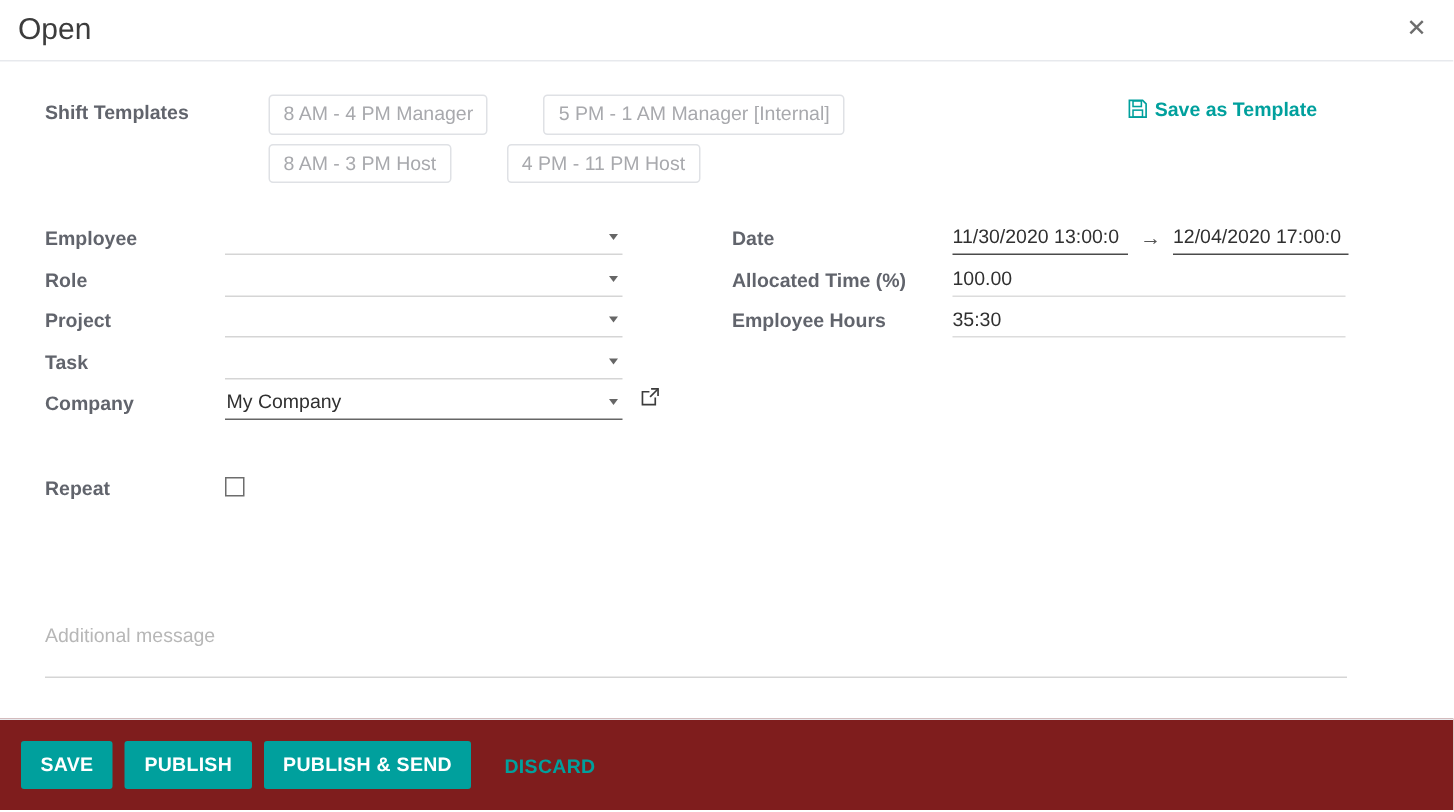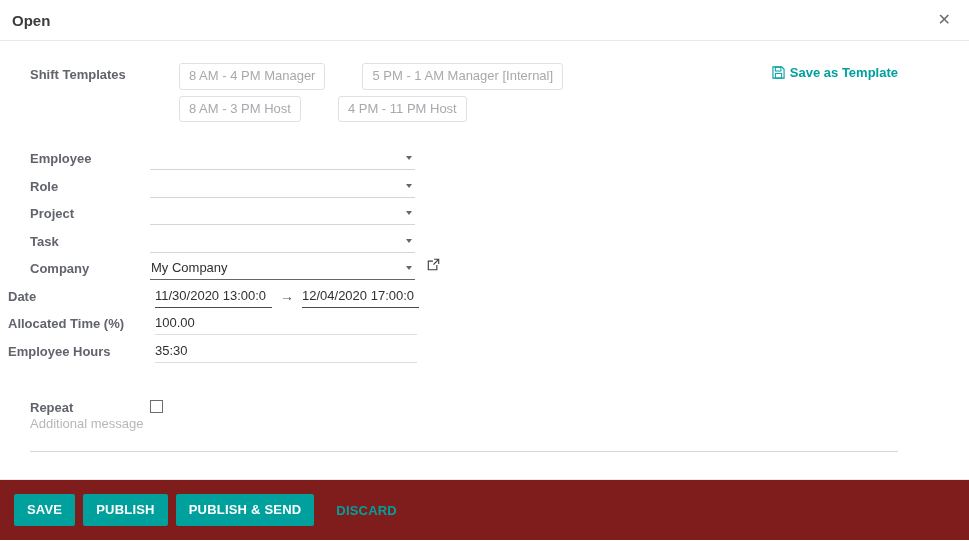--- a/index.html
+++ b/index.html
@@ -20,23 +20,23 @@
   
   .dialog-header {
     height: 41px;
     border-bottom: 1px solid #e7e9ed;
     display: flex;
     align-items: center;
     padding: 0 14px 0 12px;
     box-sizing: border-box;
   }
   .dialog-title {
-    font-size: 15px;
+    font-size: 20px;
     color: #3c3c3c;
-    font-weight: 700;
+    font-weight: 400;
     flex: 1;
   }
   .close-icon {
     color: #6d6d6d;
     font-size: 16px;
     line-height: 1;
     cursor: pointer;
     padding: 2px 4px;
     font-family: "Liberation Sans", sans-serif;
   }
@@ -88,30 +88,29 @@
   .save-template {
     color: #00a09d;
     font-weight: bold;
     font-size: 13px;
     display: flex;
     align-items: center;
     gap: 5px;
     cursor: pointer;
     padding-top: 4px;
     margin-left: auto;
-    margin-right: 71px;
+    margin-right: 91px;
     white-space: nowrap;
   }
   .save-template svg { display:block; }
 
   
   .form-cols {
     display: flex;
     padding-top: 26px;
-    flex-direction: column;
   }
   .col {
     flex: 0 0 auto;
   }
   .col-left { width: 480px; }
   .col-right { width: 489px; }
 
   .frow {
     display: flex;
     align-items: flex-start;

